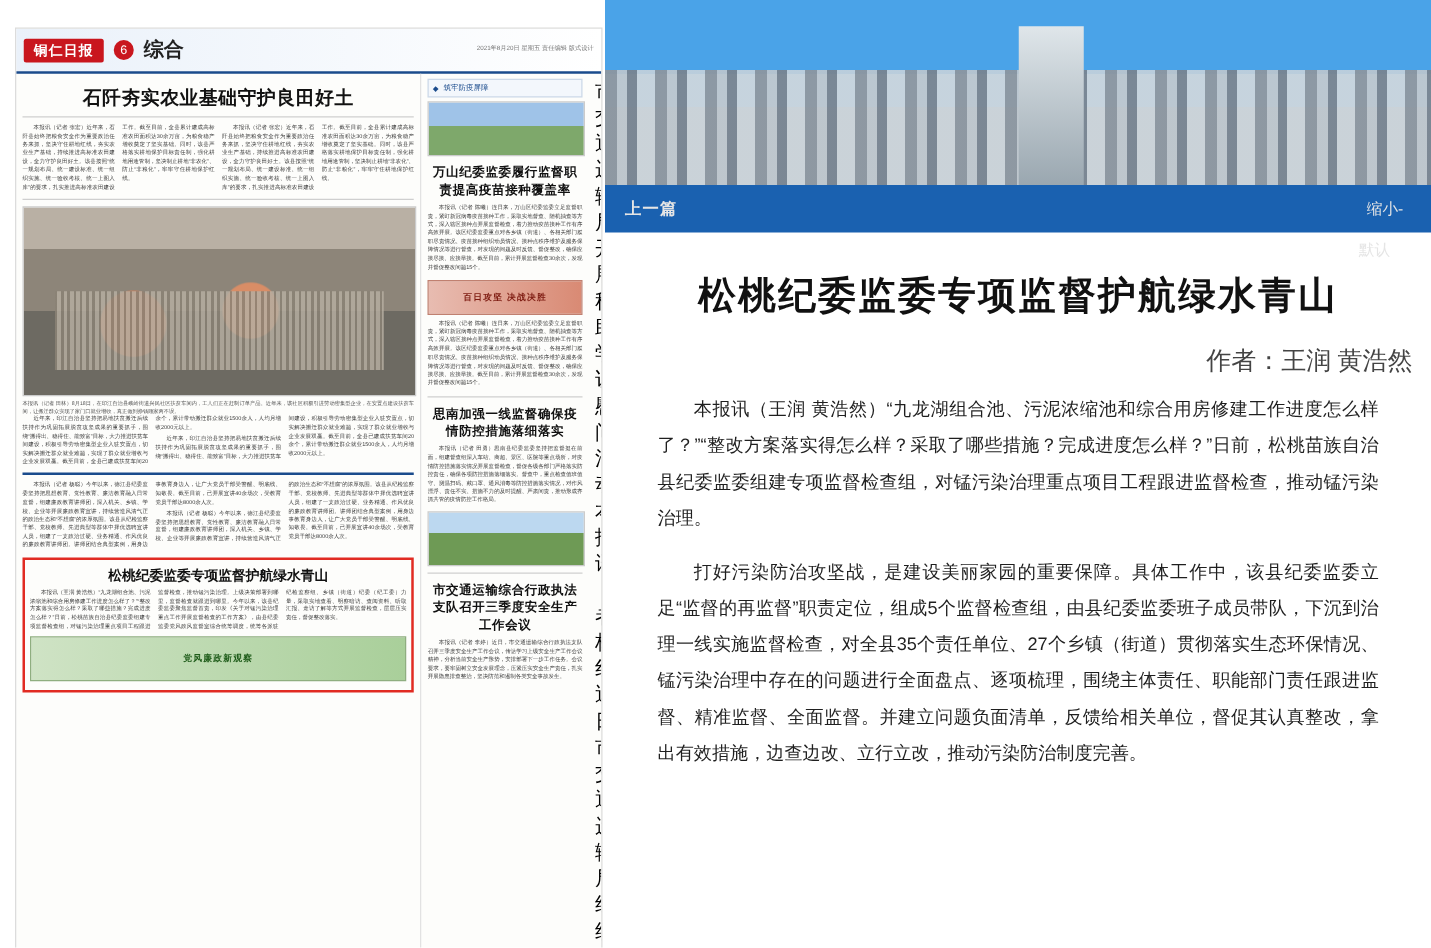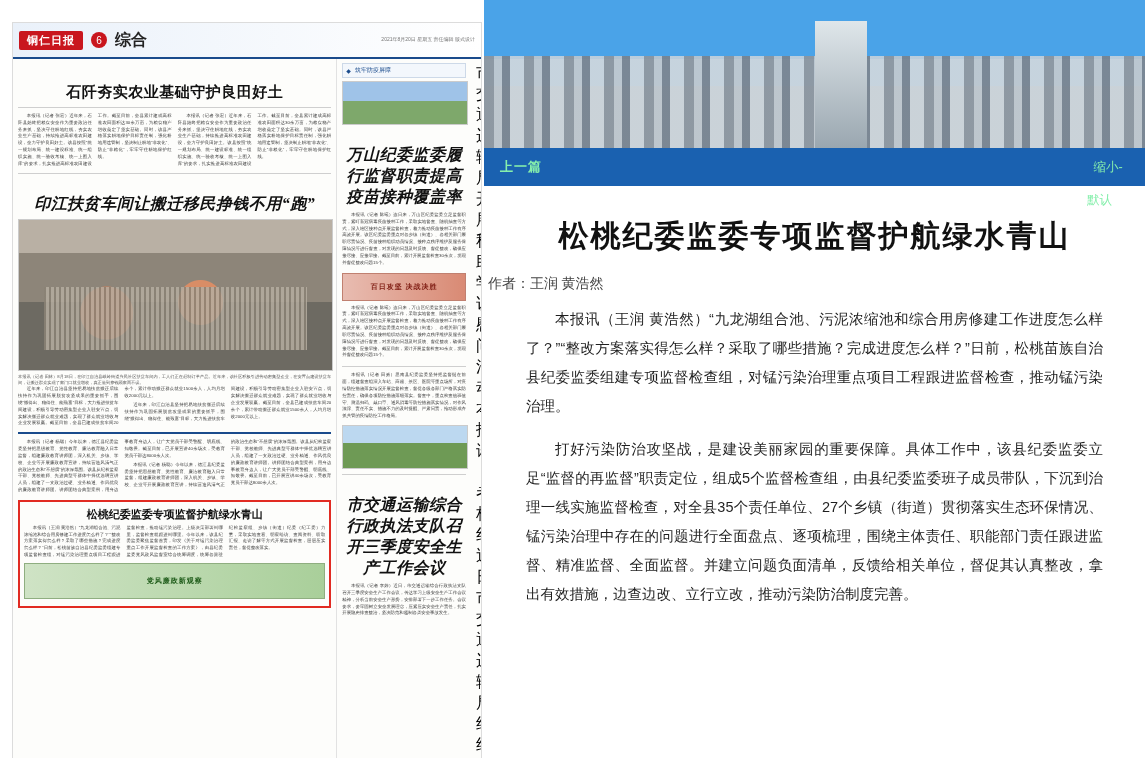--- a/index.html
+++ b/index.html
@@ -31,23 +31,23 @@
   .mh-sec{font-size:16px;font-weight:bold;color:#222;}
   .mh-meta{margin-left:auto;font-size:5px;color:#777;line-height:1.5;text-align:right;}
 
   .paper-body{display:flex;height:700px;}
   .col{padding:4px 5px;box-sizing:border-box;}
   .col-main{width:330px;border-right:1px solid #e2e2e2;}
   .col-side{width:136px;}
 
   .headline{
     font-family:"Liberation Serif", serif;font-weight:bold;color:#111;
-    text-align:center;font-size:15px;margin:20px 0 4px;letter-spacing:.5px;
-  }
-  .headline.sm{font-size:16px;font-style:italic;}
+    text-align:center;font-size:15px;margin:6px 0 4px;letter-spacing:.5px;
+  }
+  .headline.sm{font-size:10px;}
 
   .tx{font-size:4.4px;line-height:1.55;color:#3a3a3a;text-align:justify;
       column-gap:6px;-webkit-column-gap:6px;}
   .tx.c3{column-count:3;}
   .tx.c4{column-count:4;}
   .tx.c1{column-count:1;}
   .tx p{margin:0 0 2px;text-indent:2em;}
 
   .rule{height:1px;background:#cfcfcf;margin:5px 0;}
   .rule.thick{height:2px;background:#1a4b8c;}
@@ -110,35 +110,35 @@
       repeating-linear-gradient(90deg,
         rgba(140,150,160,.95) 0 10px, rgba(190,198,205,.9) 10px 18px,
         rgba(120,132,145,.95) 18px 26px, rgba(205,212,218,.85) 26px 40px);
   }
   .hero:after{
     content:"";position:absolute;left:50%;bottom:0;width:52px;height:86%;
     background:linear-gradient(to bottom,#dfe6ea,#9aa7b0);
   }
   .navbar{
     height:38px;background:#1a61b0;display:flex;align-items:center;
-    padding:0 16px;color:#86efac;font-size:13px;
+    padding:0 16px;color:#e5e5e5;font-size:13px;
   }
   .nav-prev{font-weight:bold;letter-spacing:1px;}
   .nav-right{margin-left:auto;display:flex;align-items:center;gap:16px;font-size:12.5px;flex-direction:column;}
   .nav-default{display:flex;align-items:center;gap:4px;}
   .dot-icon{
     width:13px;height:13px;border-radius:50%;border:2px solid #fff;
     display:inline-block;box-sizing:border-box;
   }
   .art-title{
     text-align:center;font-family:"Liberation Serif", serif;font-weight:bold;
     font-size:30px;color:#111;margin:30px 20px 0;letter-spacing:2px;
   }
   .art-author{
-    text-align:left;font-size:14px;color:#444;margin:18px 4px 4px;
+    text-align:right;font-size:20px;color:#444;margin:18px 15px 4px;
     font-family:"Liberation Serif", serif;
   }
   .art-body{padding:8px 42px 0 42px;}
   .art-body p{
     font-size:14.5px;line-height:2.0;color:#1f1f1f;margin:0 0 14px;
     text-indent:2em;text-align:justify;
     font-family:"Liberation Sans", sans-serif;
   }
 </style>
 </head>
@@ -161,21 +161,20 @@
       <div class="col col-main">
 
         <div class="headline">石阡夯实农业基础守护良田好土</div>
         <div class="rule"></div>
         <div class="tx c4">
           <p>本报讯（记者 张宏）近年来，石阡县始终把粮食安全作为重要政治任务来抓，坚决守住耕地红线，夯实农业生产基础，持续推进高标准农田建设，全力守护良田好土。该县按照“统一规划布局、统一建设标准、统一组织实施、统一验收考核、统一上图入库”的要求，扎实推进高标准农田建设工作。截至目前，全县累计建成高标准农田面积达30余万亩，为粮食稳产增收奠定了坚实基础。同时，该县严格落实耕地保护目标责任制，强化耕地用途管制，坚决制止耕地“非农化”、防止“非粮化”，牢牢守住耕地保护红线。</p>
           <p>本报讯（记者 张宏）近年来，石阡县始终把粮食安全作为重要政治任务来抓，坚决守住耕地红线，夯实农业生产基础，持续推进高标准农田建设，全力守护良田好土。该县按照“统一规划布局、统一建设标准、统一组织实施、统一验收考核、统一上图入库”的要求，扎实推进高标准农田建设工作。截至目前，全县累计建成高标准农田面积达30余万亩，为粮食稳产增收奠定了坚实基础。同时，该县严格落实耕地保护目标责任制，强化耕地用途管制，坚决制止耕地“非农化”、防止“非粮化”，牢牢守住耕地保护红线。</p>
         </div>
 
         <div class="rule"></div>
-        <div class="headline sm">印江扶贫车间让搬迁移民挣钱不用“跑”</div>
         <div class="photo"></div>
         <div class="photo-cap">本报讯（记者 田林）8月18日，在印江自治县峨岭街道兴民社区扶贫车间内，工人们正在赶制订单产品。近年来，该社区积极引进劳动密集型企业，在安置点建设扶贫车间，让搬迁群众实现了家门口就业增收，真正做到挣钱顾家两不误。</div>
         <div class="tx c3">
           <p>近年来，印江自治县坚持把易地扶贫搬迁后续扶持作为巩固拓展脱贫攻坚成果的重要抓手，围绕“搬得出、稳得住、能致富”目标，大力推进扶贫车间建设，积极引导劳动密集型企业入驻安置点，切实解决搬迁群众就业难题，实现了群众就业增收与企业发展双赢。截至目前，全县已建成扶贫车间20余个，累计带动搬迁群众就业1500余人，人均月增收2000元以上。</p>
           <p>近年来，印江自治县坚持把易地扶贫搬迁后续扶持作为巩固拓展脱贫攻坚成果的重要抓手，围绕“搬得出、稳得住、能致富”目标，大力推进扶贫车间建设，积极引导劳动密集型企业入驻安置点，切实解决搬迁群众就业难题，实现了群众就业增收与企业发展双赢。截至目前，全县已建成扶贫车间20余个，累计带动搬迁群众就业1500余人，人均月增收2000元以上。</p>
         </div>
 
         <div class="rule thick"></div>
         <div class="tx c3">
           <p>本报讯（记者 杨聪）今年以来，德江县纪委监委坚持把思想教育、党性教育、廉洁教育融入日常监督，组建廉政教育讲师团，深入机关、乡镇、学校、企业等开展廉政教育宣讲，持续营造风清气正的政治生态和“不想腐”的浓厚氛围。该县从纪检监察干部、党校教师、先进典型等群体中择优选聘宣讲人员，组建了一支政治过硬、业务精通、作风优良的廉政教育讲师团。讲师团结合典型案例，用身边事教育身边人，让广大党员干部受警醒、明底线、知敬畏。截至目前，已开展宣讲40余场次，受教育党员干部达8000余人次。</p>
@@ -203,20 +202,21 @@
           <p>本报讯（记者 陈曦）连日来，万山区纪委监委立足监督职责，紧盯新冠病毒疫苗接种工作，采取实地督查、随机抽查等方式，深入辖区接种点开展监督检查，着力推动疫苗接种工作有序高效开展。该区纪委监委重点对各乡镇（街道）、各相关部门履职尽责情况、疫苗接种组织动员情况、接种点秩序维护及服务保障情况等进行督查，对发现的问题及时反馈、督促整改，确保应接尽接、应接早接。截至目前，累计开展监督检查30余次，发现并督促整改问题15个。</p>
         </div>
 
         <div class="ad red">百日攻坚 决战决胜</div>
 
         <div class="tx c1">
           <p>本报讯（记者 陈曦）连日来，万山区纪委监委立足监督职责，紧盯新冠病毒疫苗接种工作，采取实地督查、随机抽查等方式，深入辖区接种点开展监督检查，着力推动疫苗接种工作有序高效开展。该区纪委监委重点对各乡镇（街道）、各相关部门履职尽责情况、疫苗接种组织动员情况、接种点秩序维护及服务保障情况等进行督查，对发现的问题及时反馈、督促整改，确保应接尽接、应接早接。截至目前，累计开展监督检查30余次，发现并督促整改问题15个。</p>
         </div>
 
         <div class="rule"></div>
+        <div class="headline sm">思南加强一线监督确保疫情防控措施落细落实</div>
         <div class="tx c1">
           <p>本报讯（记者 田勇）思南县纪委监委坚持把监督挺在前面，组建督查组深入车站、商超、景区、医院等重点场所，对疫情防控措施落实情况开展监督检查，督促各级各部门严格落实防控责任，确保各项防控措施落细落实。督查中，重点检查值班值守、测温扫码、戴口罩、通风消毒等防控措施落实情况，对作风漂浮、责任不实、措施不力的及时提醒、严肃问责，推动形成齐抓共管的疫情防控工作格局。</p>
         </div>
 
         <div class="sideimg hill"></div>
 
         <div class="rule"></div>
         <div class="headline sm">市交通运输综合行政执法支队召开三季度安全生产工作会议</div>
         <div class="tx c1">
           <p>本报讯（记者 李婷）近日，市交通运输综合行政执法支队召开三季度安全生产工作会议，传达学习上级安全生产工作会议精神，分析当前安全生产形势，安排部署下一步工作任务。会议要求，要牢固树立安全发展理念，压紧压实安全生产责任，扎实开展隐患排查整治，坚决防范和遏制各类安全事故发生。</p>

